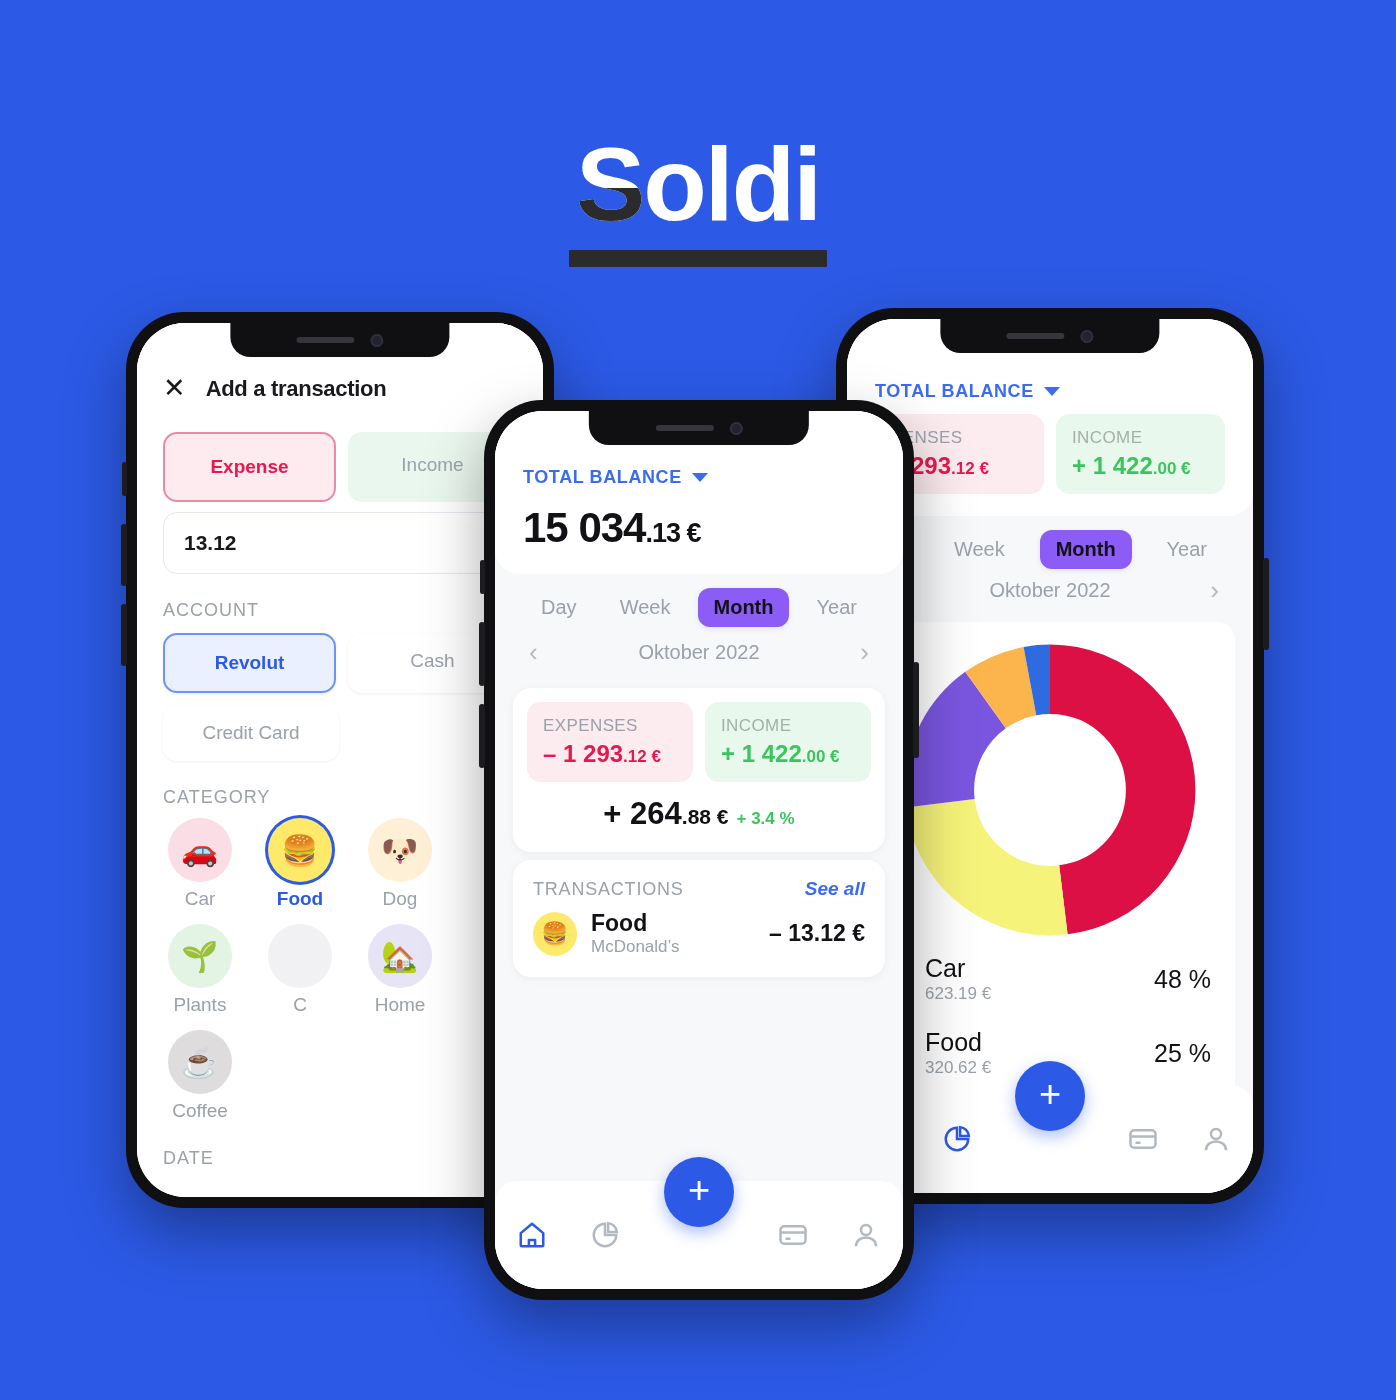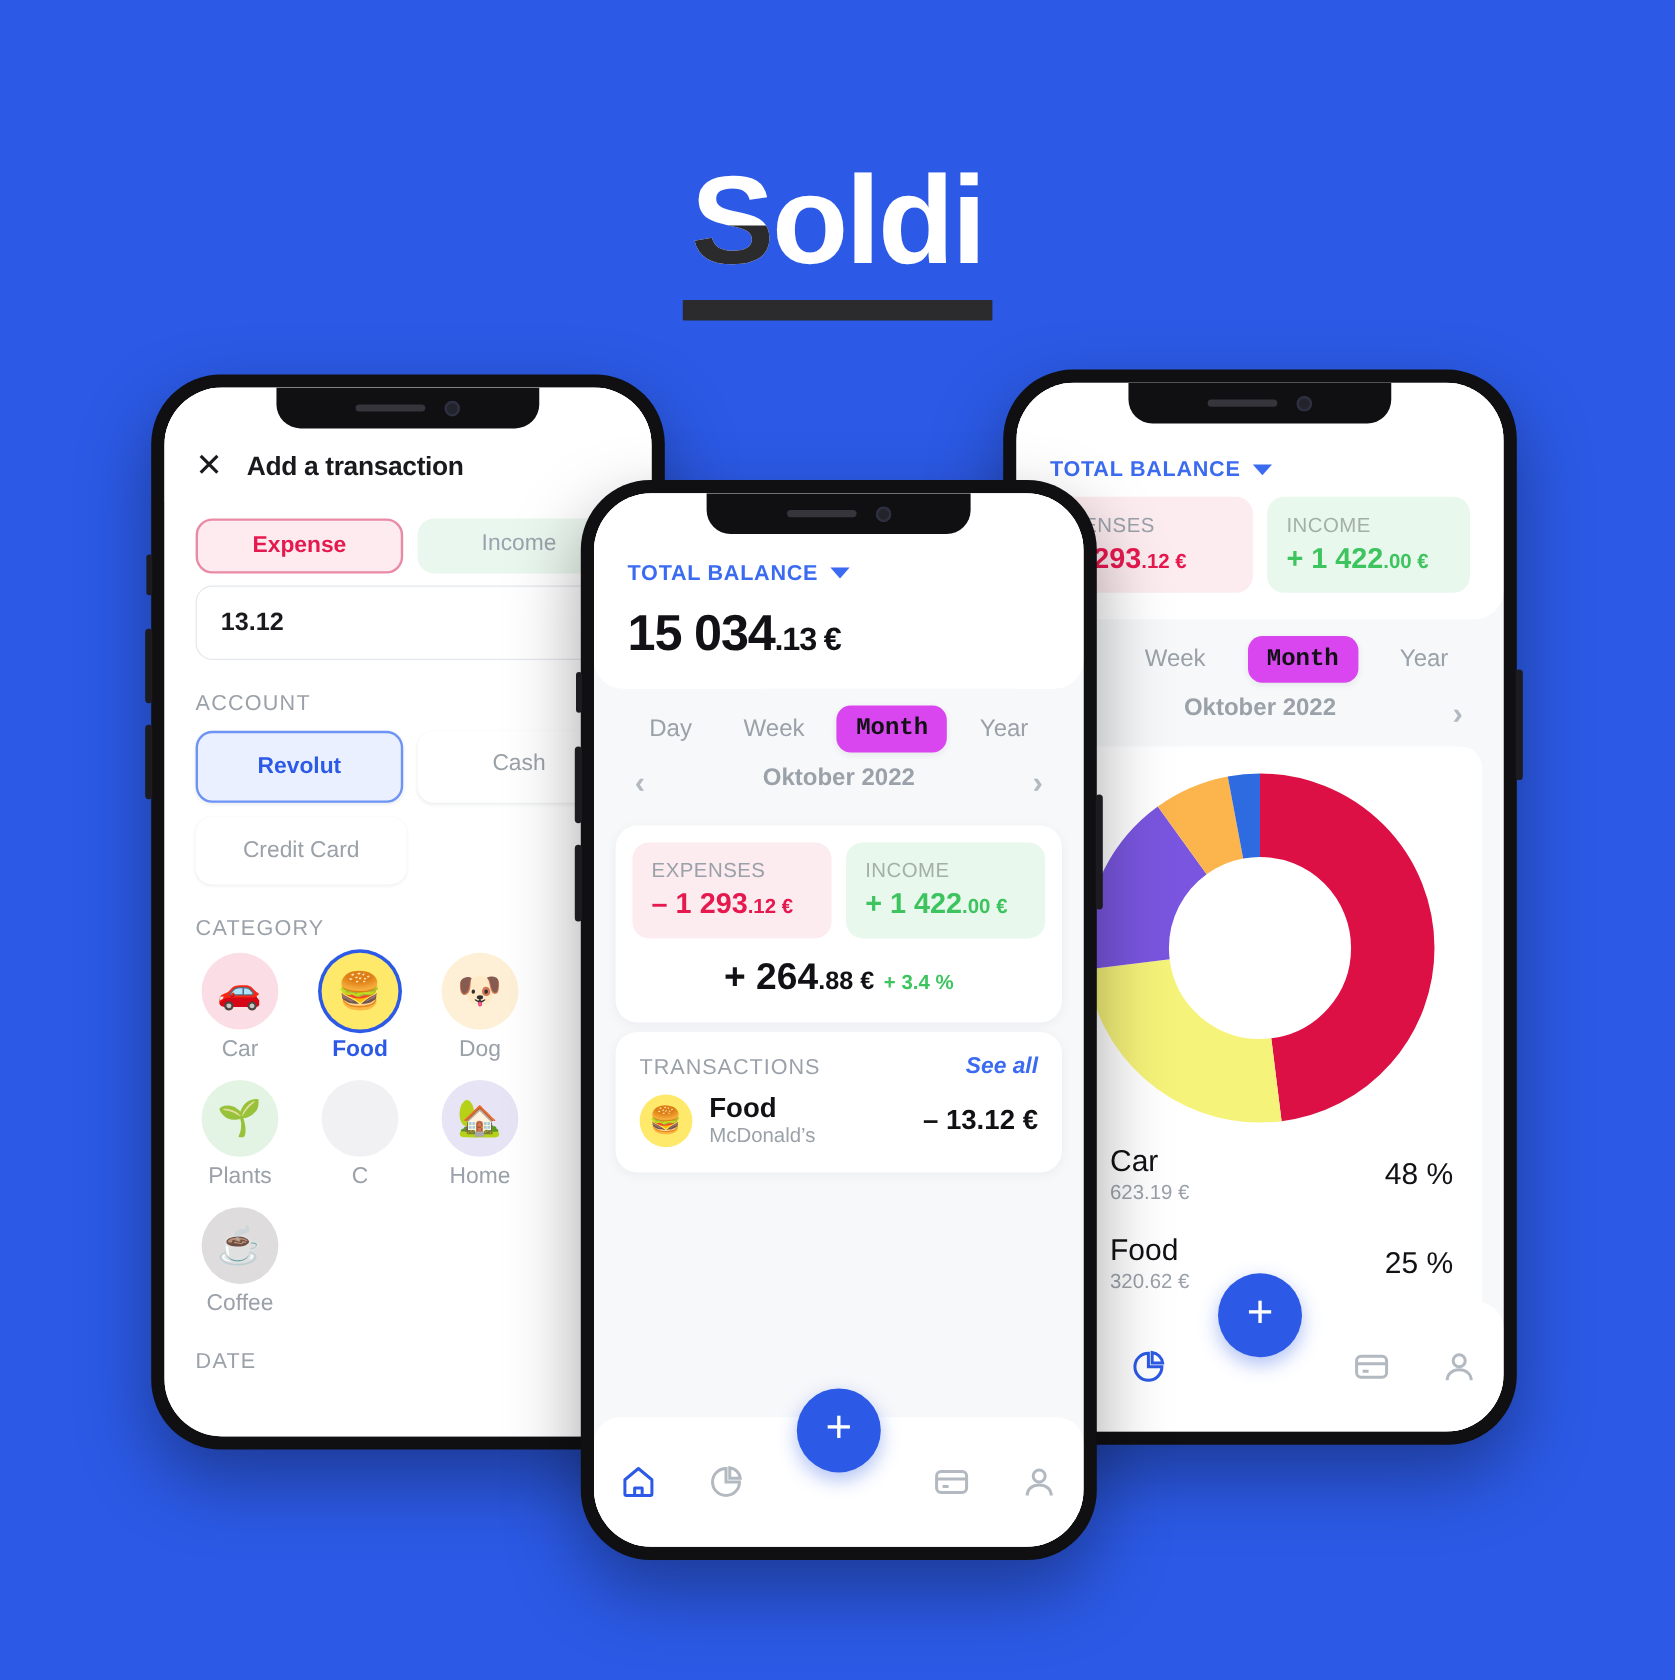--- a/index.html
+++ b/index.html
@@ -70,21 +70,21 @@
 
   .hdr {
     background:#fff; padding: 52px 26px 16px 26px;
     display:flex; align-items:center; gap: 20px;
   }
   .close-x { font-size: 27px; color: #1a1a1e; line-height: 1; font-weight: 400; }
   .hdr-title { font-size: 22px; font-weight: 700; color:#1a1a1e; letter-spacing: -.3px; white-space: nowrap; }
 
   .seg-row { display:flex; gap: 12px; padding: 0 26px; margin-top: 14px; }
   .seg {
-    flex: 1; text-align:center; padding: 10px 8px; border-radius: 14px;
+    flex: 1; text-align:center; padding: 22px 8px; border-radius: 14px;
     font-size: 19px; font-weight: 700;
   }
   .seg.expense-on { background:#fdebef; color:#e6194f; border: 2px solid #e98ba6; }
   .seg.income-off { background:#eaf7ee; color:#9aa3ad; font-weight: 400; }
 
   .flabel { font-size: 18px; color:#9aa1a9; letter-spacing: 1px; padding: 0 26px; margin-top: 26px; }
   .input {
     margin: 10px 26px 0; background:#fff; border:1px solid #e4e7ec; border-radius: 14px;
     padding: 18px 20px; font-size: 21px; font-weight: 700; color:#1a1a1e;
   }
@@ -110,22 +110,22 @@
 
   
   .top-card { background:#fff; padding: 56px 28px 22px; border-bottom-left-radius: 24px; border-bottom-right-radius: 24px; }
   .tb-label { color:#3b6bf0; font-size: 18px; font-weight:700; letter-spacing: .6px; display:flex; align-items:center; gap:10px; }
   .chev-d { width:0;height:0;border-left:8px solid transparent;border-right:8px solid transparent;border-top:9px solid #3b6bf0; }
   .tb-amount { margin-top: 16px; font-size: 42px; font-weight: 700; color:#121216; letter-spacing:-1px; }
   .tb-amount .dec { font-size: 27px; }
 
   .tabs { display:flex; align-items:center; justify-content:space-between; padding: 14px 30px 0; }
   .tab { font-size: 20px; color:#9aa1a9; padding: 8px 16px; border-radius: 12px; }
-  .tab.on { background:#d946ef; color:#121216; font-weight:700; box-shadow: 0 2px 6px rgba(20,25,40,.08); font-family: Liberation Mono, monospace; }
-  .month-row { display:flex; align-items:flex-start; justify-content:space-between; padding: 10px 34px 12px; color:#9aa1a9; font-size: 20px; font-weight: bold; }
+  .tab.on { background:#8b5cf6; color:#121216; font-weight:700; box-shadow: 0 2px 6px rgba(20,25,40,.08); }
+  .month-row { display:flex; align-items:center; justify-content:space-between; padding: 10px 34px 12px; color:#9aa1a9; font-size: 20px; }
   .arrow { font-size: 26px; color:#b3b9c0; }
 
   .card { background:#fff; margin: 8px 18px 0; border-radius: 18px; box-shadow: 0 2px 10px rgba(20,25,40,.05); }
   .ei-row { display:flex; gap: 12px; padding: 14px; }
   .ei {
     flex:1; border-radius: 14px; padding: 14px 16px;
   }
   .ei.exp { background:#fcebef; }
   .ei.inc { background:#e8f8ec; }
   .ei-lbl { font-size: 17px; color:#9aa1a9; letter-spacing:.4px; }

